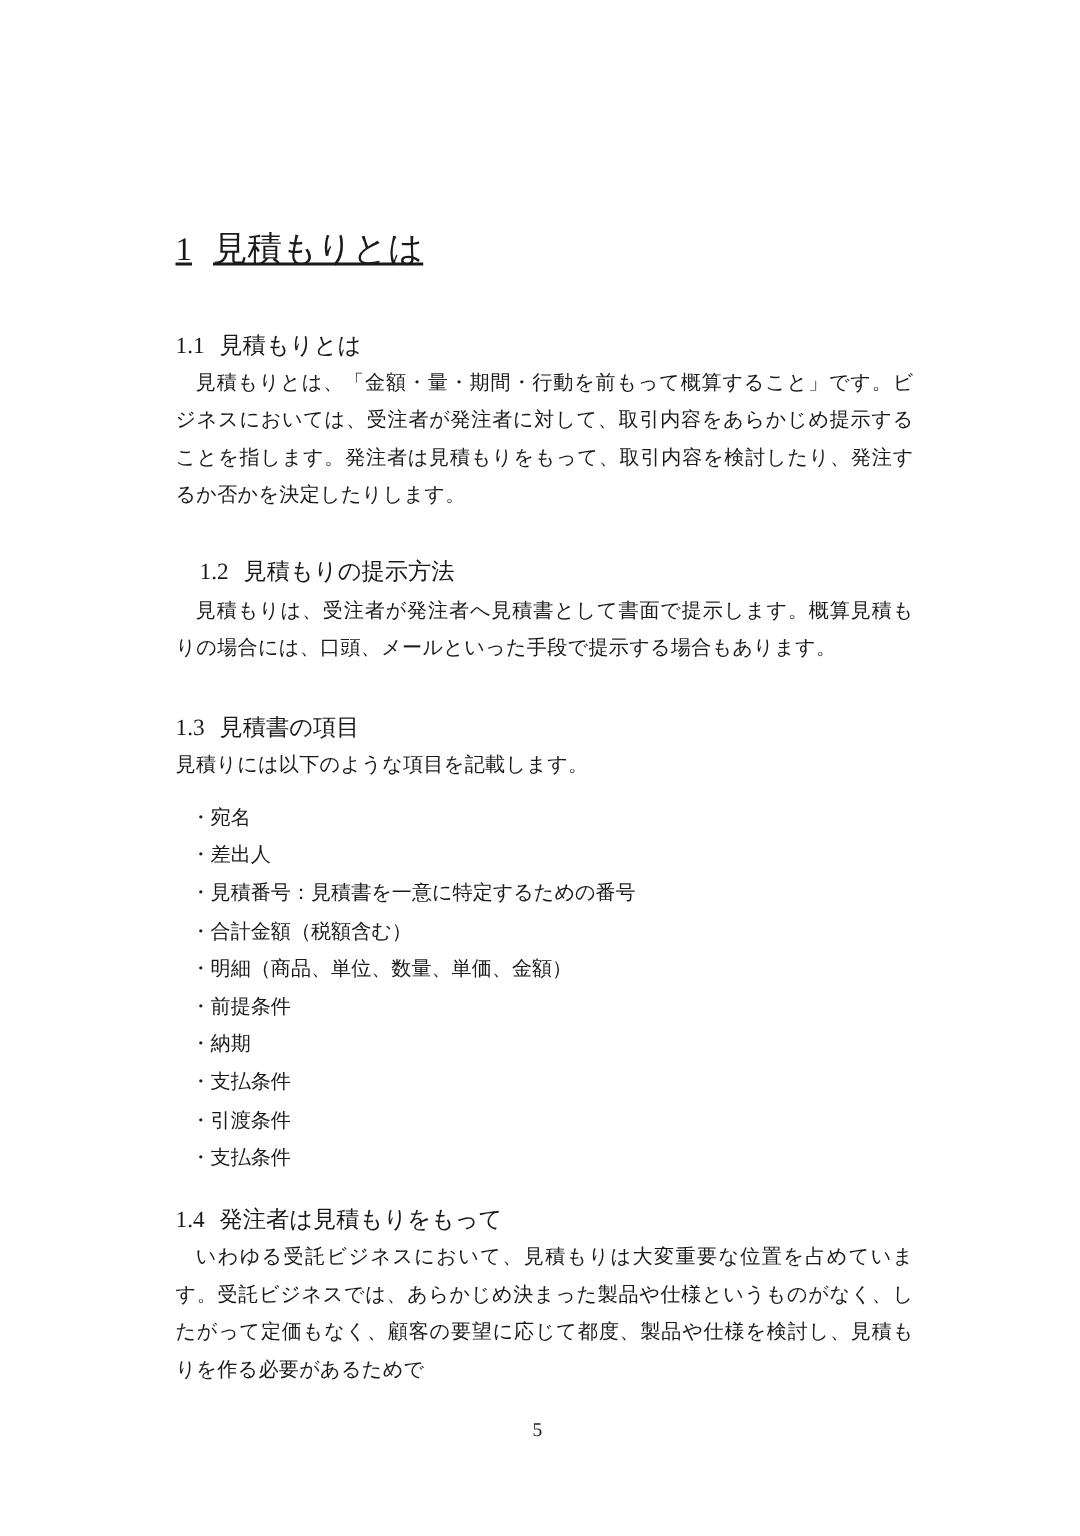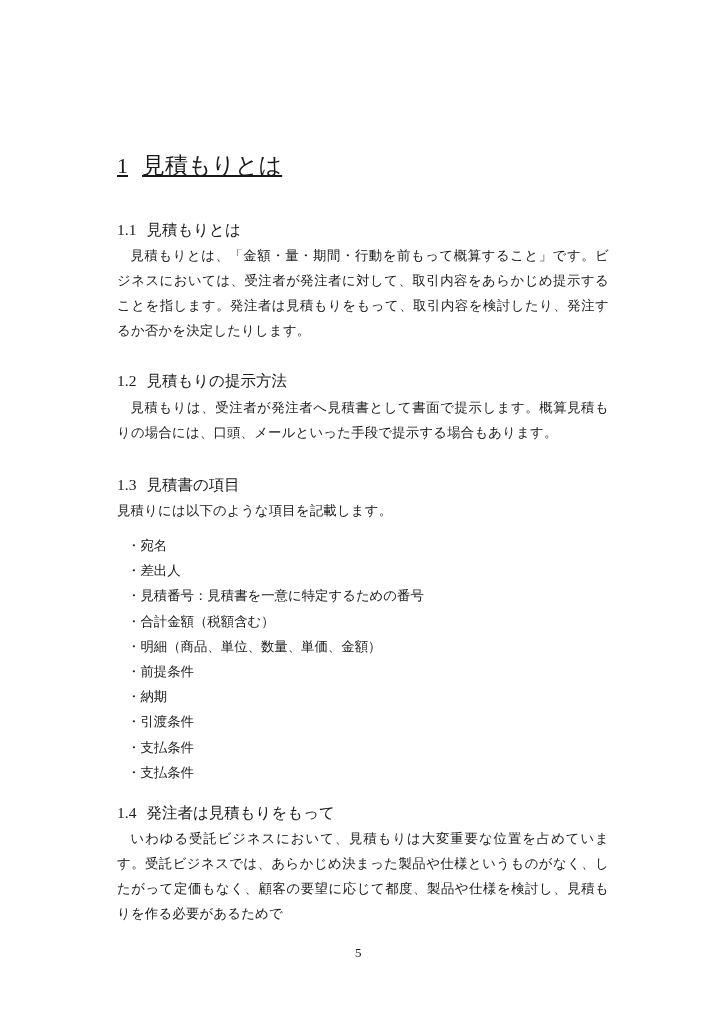--- a/index.html
+++ b/index.html
@@ -26,39 +26,39 @@
 
   <div class="h1">
     <span class="num">1</span><span>見積もりとは</span>
   </div>
 
   <div class="h2" style="top:220px;">
     <span class="num">1.1</span><span>見積もりとは</span>
   </div>
   <div class="para indent" style="top:243px;">見積もりとは、「金額・量・期間・行動を前もって概算すること」です。ビジネスにおいては、受注者が発注者に対して、取引内容をあらかじめ提示することを指します。発注者は見積もりをもって、取引内容を検討したり、発注するか否かを決定したりします。</div>
 
-  <div class="h2" style="top:371px;">
+  <div class="h2" style="top:371px;margin-left:16px;">
     <span class="num">1.2</span><span>見積もりの提示方法</span>
   </div>
   <div class="para indent" style="top:395px;">見積もりは、受注者が発注者へ見積書として書面で提示します。概算見積もりの場合には、口頭、メールといった手段で提示する場合もあります。</div>
 
   <div class="h2" style="top:475px;">
     <span class="num">1.3</span><span>見積書の項目</span>
   </div>
   <div class="para" style="top:498px;">見積りには以下のような項目を記載します。</div>
   <ul class="list" style="top:523px;">
     <li>・宛名</li>
     <li>・差出人</li>
     <li>・見積番号：見積書を一意に特定するための番号</li>
     <li>・合計金額（税額含む）</li>
     <li>・明細（商品、単位、数量、単価、金額）</li>
     <li>・前提条件</li>
     <li>・納期</li>
+    <li>・支払条件</li>
     <li>・引渡条件</li>
-    <li>・支払条件</li>
     <li>・支払条件</li>
   </ul>
 
   <div class="h2" style="top:803px;">
     <span class="num">1.4</span><span>発注者は見積もりをもって</span>
   </div>
   <div class="para indent" style="top:826px;">いわゆる受託ビジネスにおいて、見積もりは大変重要な位置を占めています。受託ビジネスでは、あらかじめ決まった製品や仕様というものがなく、したがって定価もなく、顧客の要望に応じて都度、製品や仕様を検討し、見積もりを作る必要があるためで</div>
 
 </div>
 

